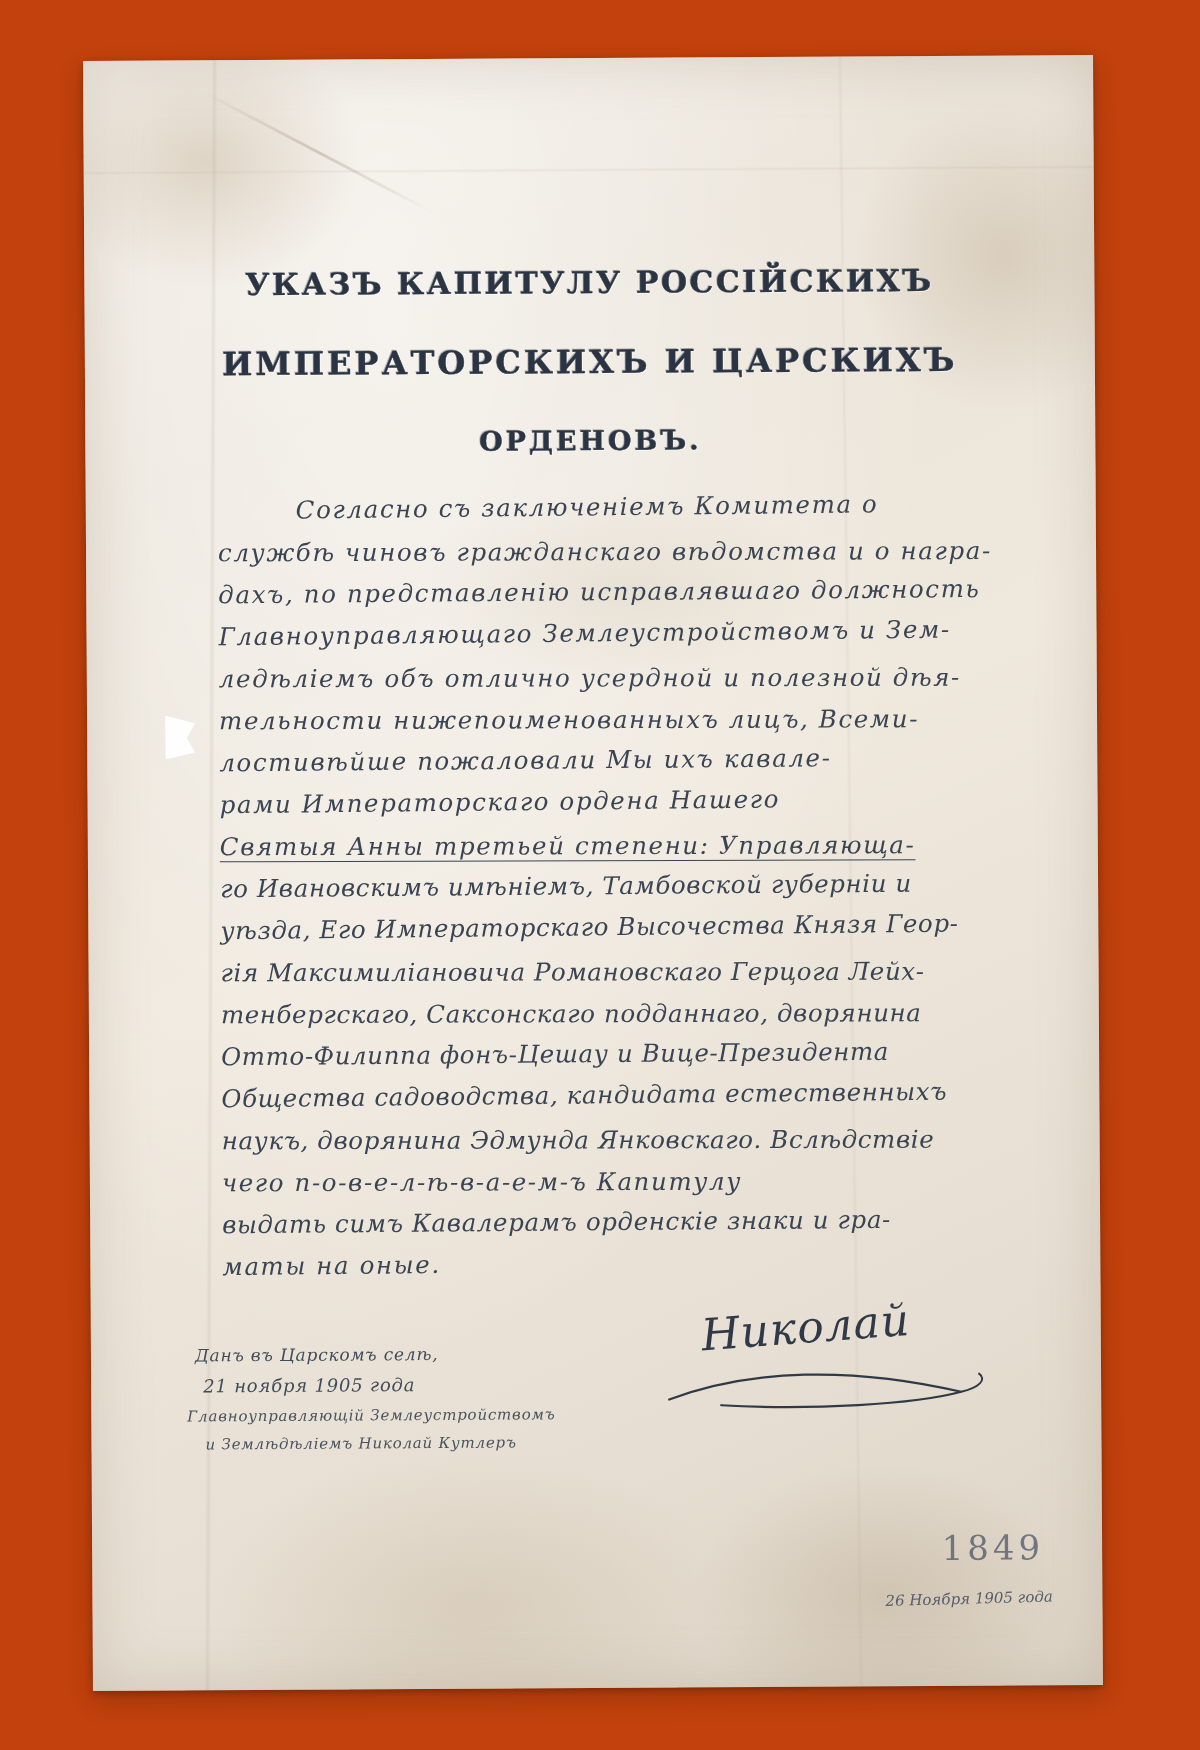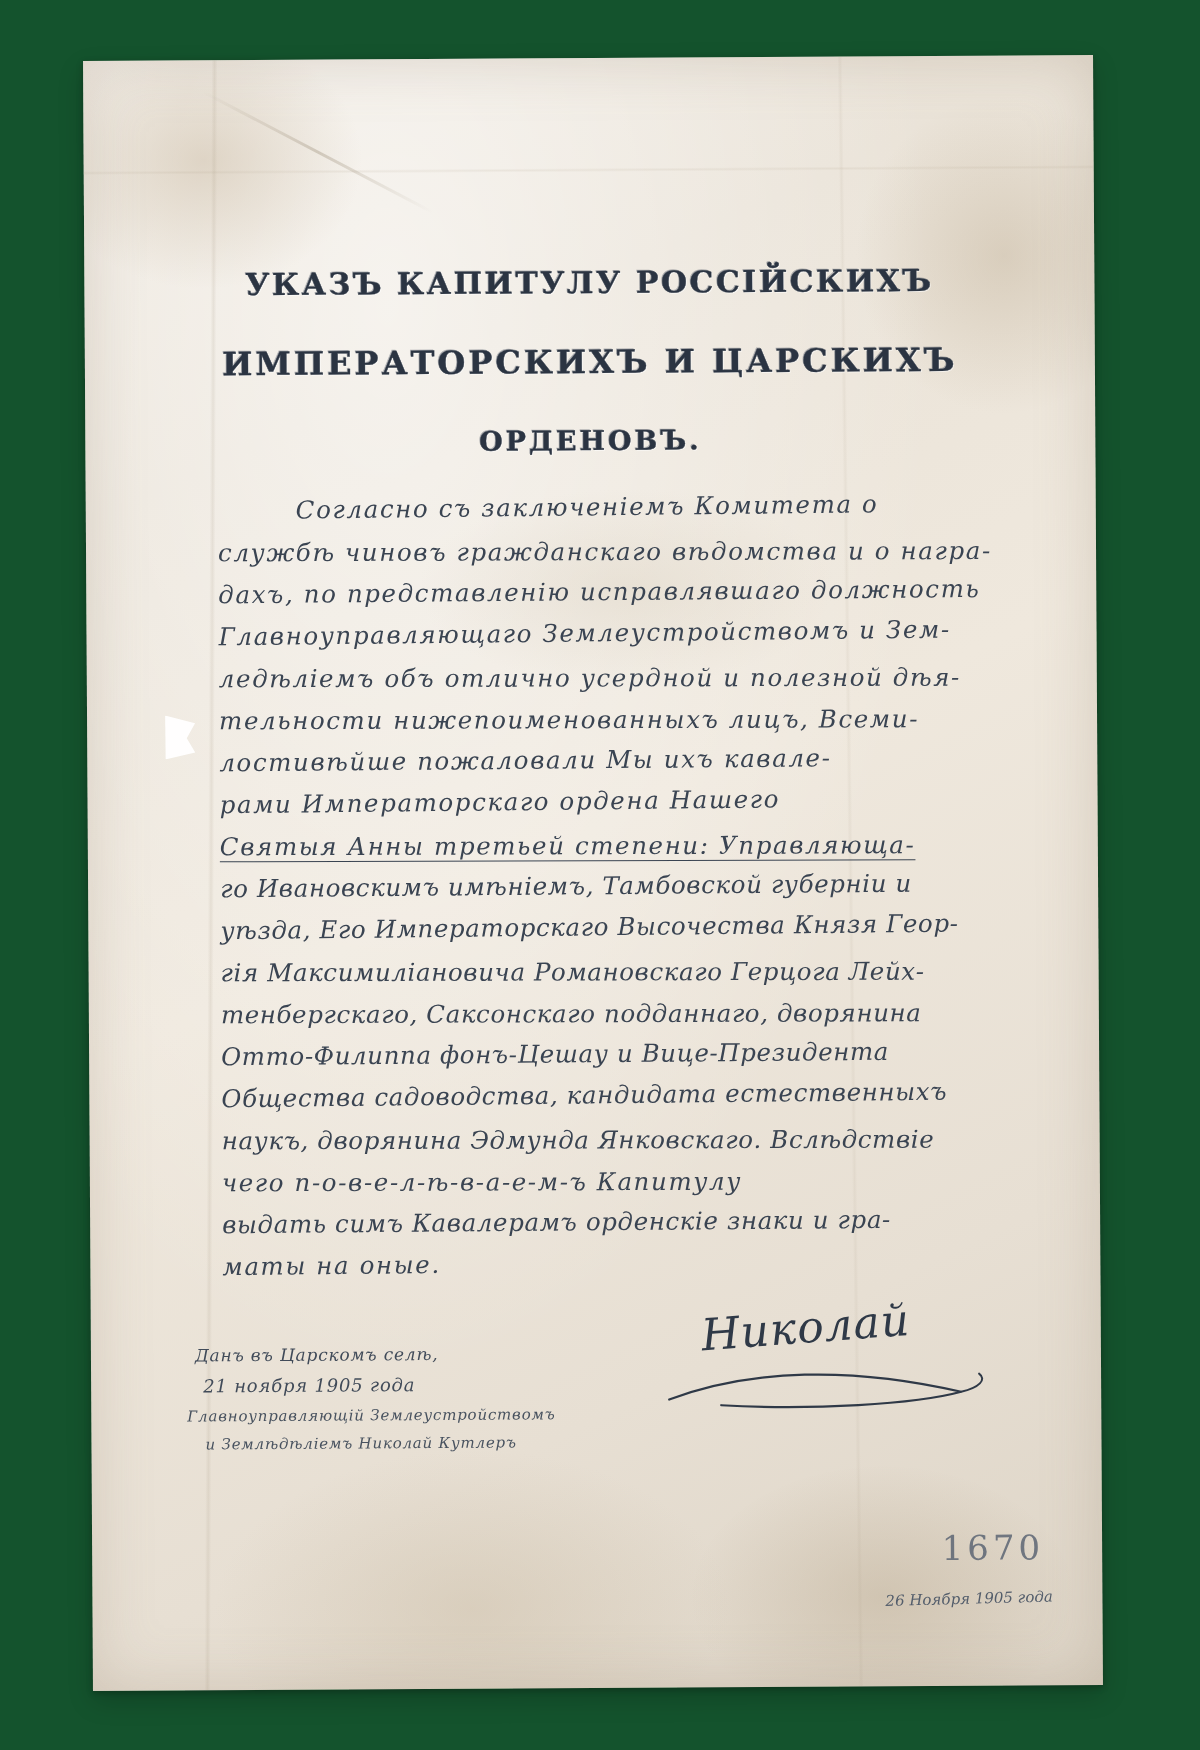--- a/index.html
+++ b/index.html
@@ -13,21 +13,21 @@
     font-family: "Liberation Serif", serif;
     overflow: hidden;
     position: relative;
   }
 
   #page {
     position: absolute;
     left: 0; top: 0;
     width: 1200px;
     height: 1750px;
-    background: #14532d;
+    background: #c2410c;
   }
 
   
   #sheet {
     position: absolute;
     left: 88px;
     top: 58px;
     width: 1010px;
     height: 1630px;
     background:
@@ -249,18 +249,18 @@
     </div>
 
     <div id="signature">
       <div class="sig-text">Николай</div>
       <svg width="350" height="60" viewBox="0 0 350 60" style="position:absolute;left:-40px;top:62px;">
         <path d="M8 40 C 90 10, 190 8, 300 34 C 255 46, 150 52, 60 46" fill="none" stroke="#2f3947" stroke-width="2.2" stroke-linecap="round"></path>
         <path d="M300 34 C 318 30, 326 22, 318 16" fill="none" stroke="#2f3947" stroke-width="2" stroke-linecap="round"></path>
       </svg>
     </div>
 
-    <div id="archive-number">1670</div>
+    <div id="archive-number">1849</div>
     <div id="archive-note">26 Ноября 1905 года</div>
 
     <div class="edge-shadow"></div>
   </div>
 </div>
 
 </body></html>

